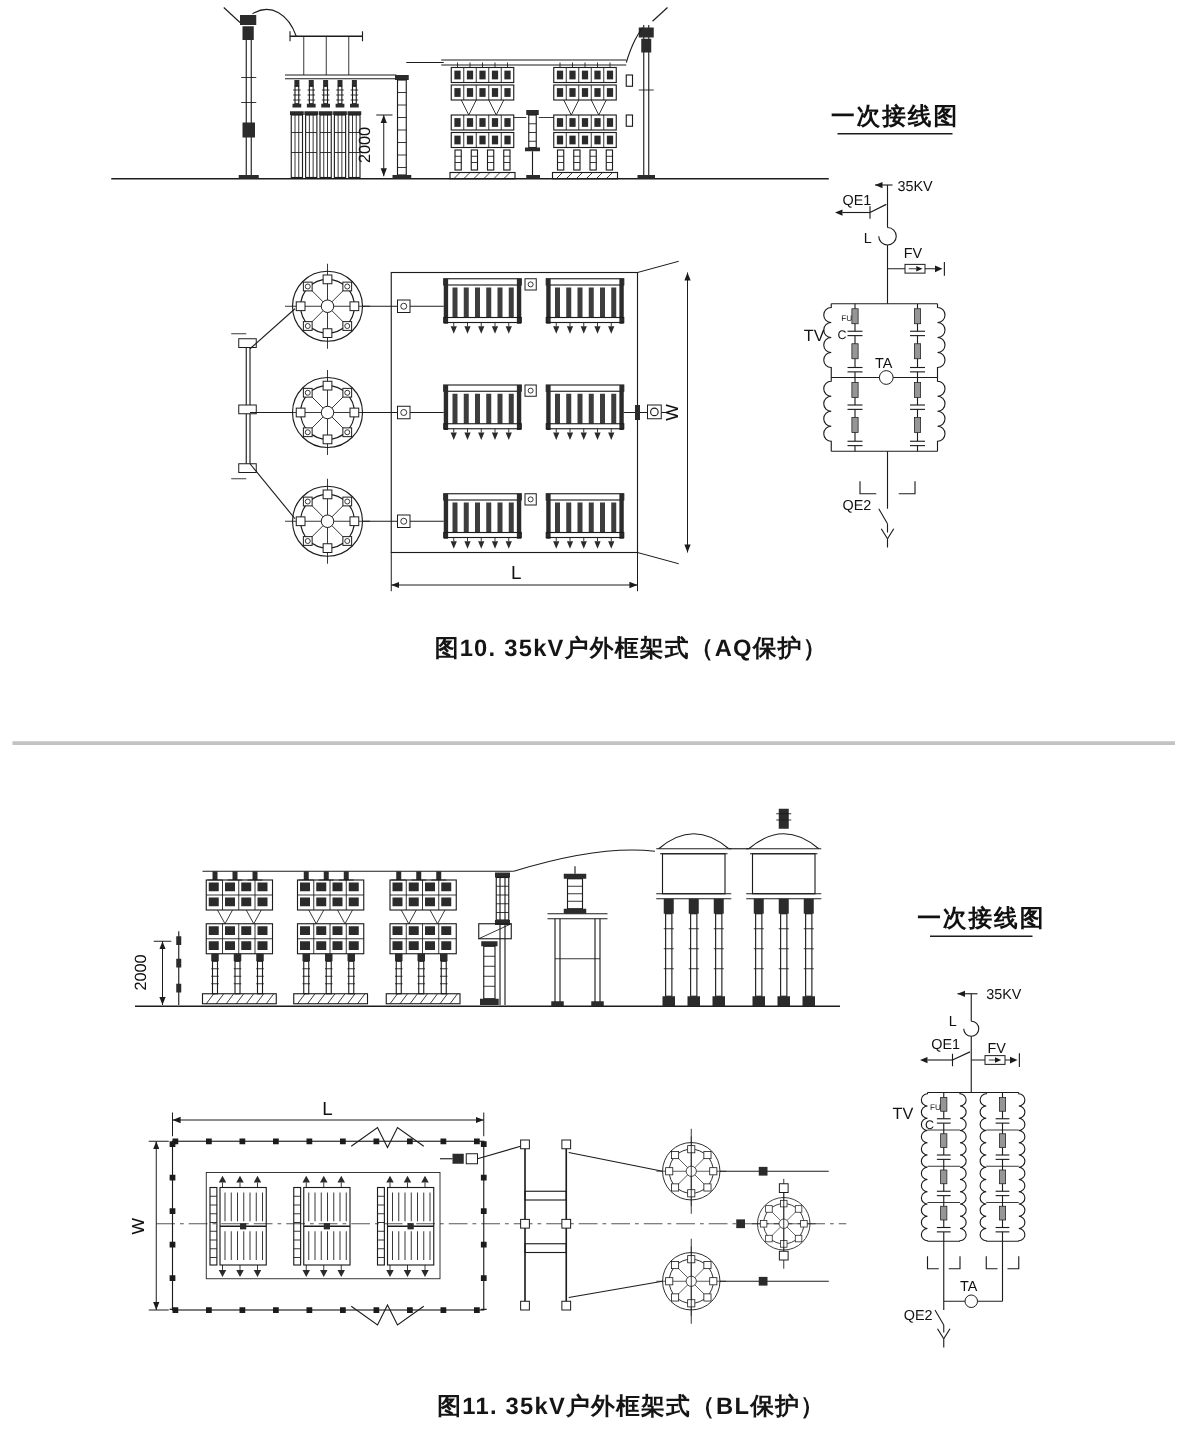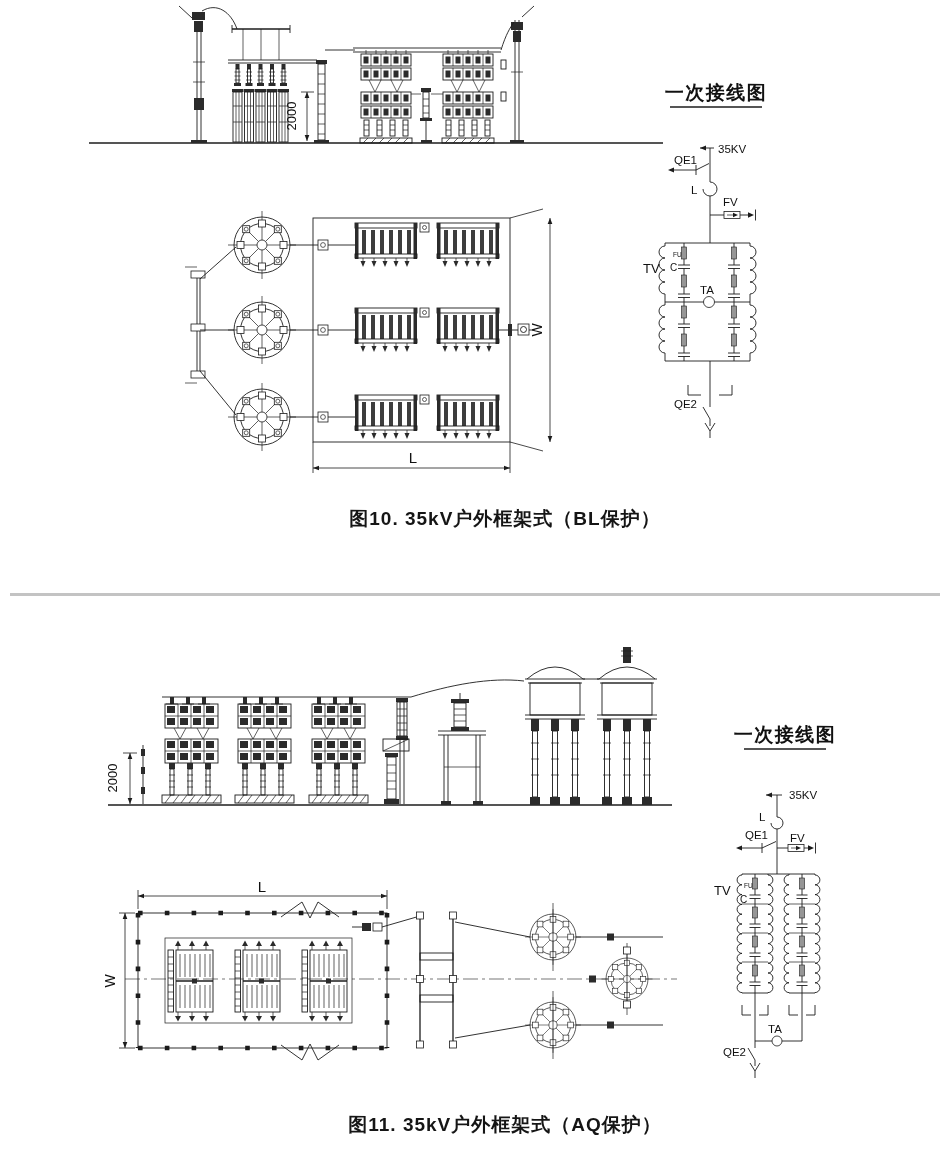--- a/index.html
+++ b/index.html
@@ -376,21 +376,21 @@
           <polyline points="102,310 102,320 89,320" class="ln"></polyline>
         <line x1="80" y1="344" x2="73" y2="332" class="ln"></line>
         <line x1="80" y1="344" x2="80" y2="351" class="ln"></line>
         <line x1="75" y1="348" x2="80" y2="356" class="ln"></line>
           <line x1="85" y1="348" x2="80" y2="356" class="ln"></line>
         <line x1="80" y1="356" x2="80" y2="363" class="ln"></line>
       </g>
       <text x="44" y="333" font-size="11.5">QE2</text>
     </svg>
 
-    <div class="caption" style="top:506px;">图10. 35kV户外框架式（BL保护）</div>
+    <div class="caption" style="top:506px;">图10. 35kV户外框架式（AQ保护）</div>
   </section>
 
   <div class="separator" style="top:593px;"></div>
 
   <section>
 
     <svg class="abs" style="left:100px;top:645px;" width="580" height="170" viewBox="0 0 580 170">
       <defs>
         <marker id="dAr" viewBox="0 0 10 10" refX="9" refY="5" markerWidth="9" markerHeight="9" orient="auto-start-reverse">
           <path d="M0,1.5 L9,5 L0,8.5 Z" class="ar"></path>
@@ -727,16 +727,16 @@
       <g>
         <line x1="65" y1="345" x2="58" y2="333" class="ln"></line>
         <line x1="65" y1="345" x2="65" y2="351" class="ln"></line>
         <line x1="60" y1="348" x2="65" y2="356" class="ln"></line>
           <line x1="70" y1="348" x2="65" y2="356" class="ln"></line>
         <line x1="65" y1="356" x2="65" y2="363" class="ln"></line>
       </g>
       <text x="33" y="341" font-size="11.5">QE2</text>
     </svg>
 
-    <div class="caption" style="top:1112px;">图11. 35kV户外框架式（AQ保护）</div>
+    <div class="caption" style="top:1112px;">图11. 35kV户外框架式（BL保护）</div>
   </section>
 
 </div>
 
 </body></html>

